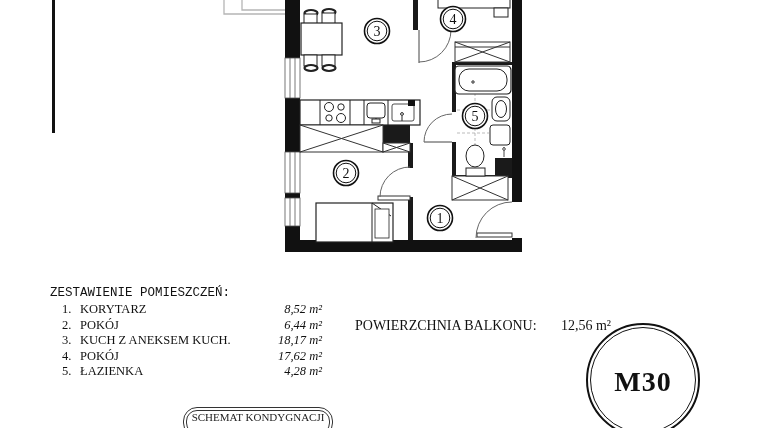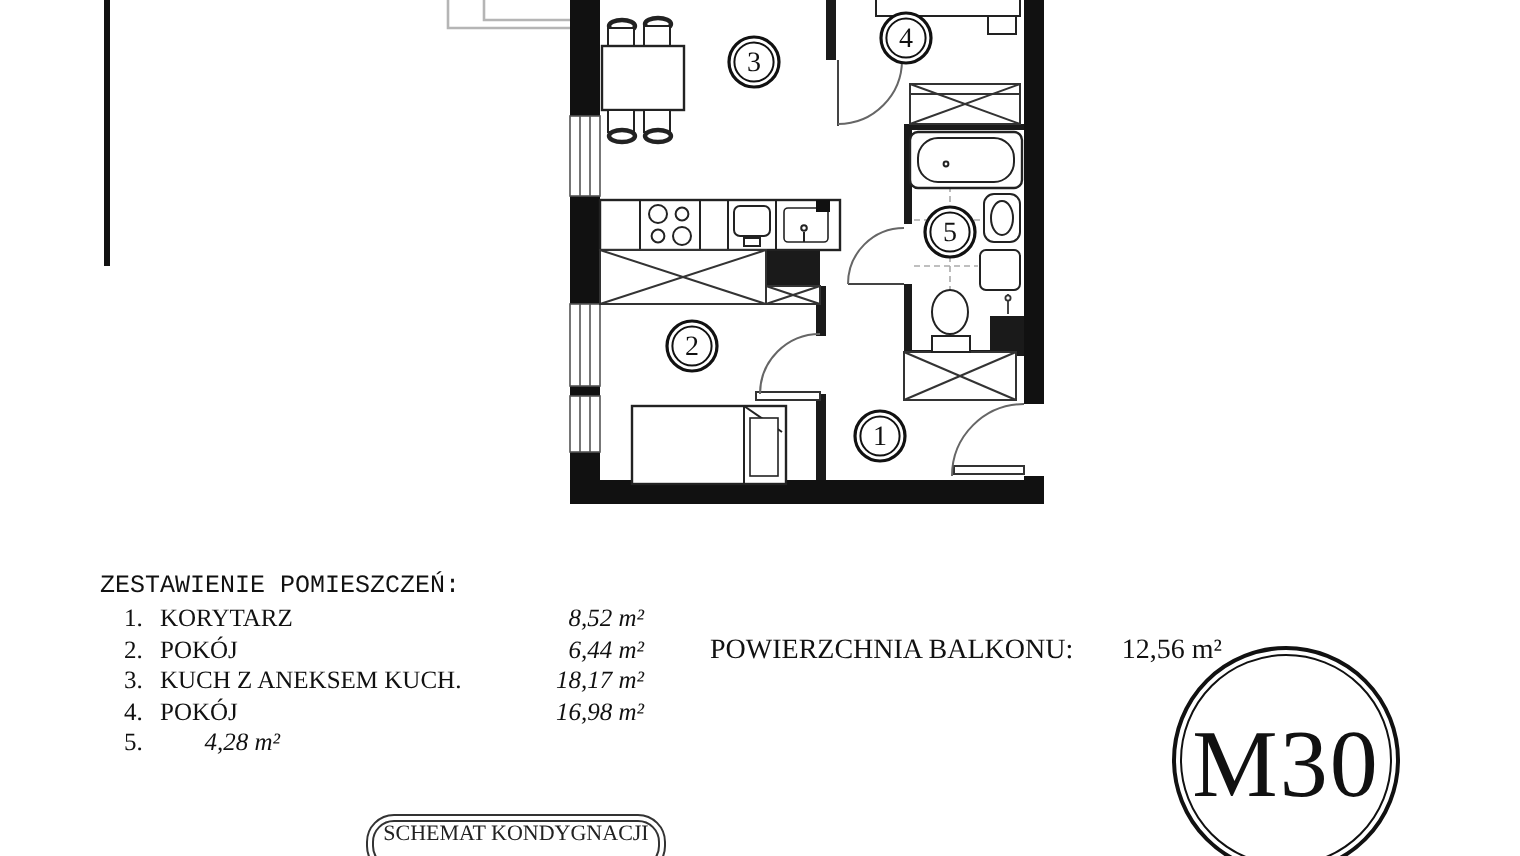--- a/index.html
+++ b/index.html
@@ -19,21 +19,21 @@
   .legend-row .area{min-width:60px;text-align:right;white-space:nowrap;font-style:italic;}
   
   .balcony-line{position:absolute;left:355px;top:286px;width:256px;display:flex;
     justify-content:space-between;font-size:14px;margin-top:32px;}
   
   .unit-badge{position:absolute;left:586px;top:323px;width:114px;height:114px;
     border:2px solid #111;border-radius:50%;box-sizing:border-box;}
   .unit-badge-inner{position:absolute;left:2px;top:2px;right:2px;bottom:2px;
     border:1.5px solid #111;border-radius:50%;
     display:flex;align-items:center;justify-content:center;}
-  .unit-badge-label{font-size:48px;font-weight:normal;letter-spacing:1px;transform:translateY(2px);}
+  .unit-badge-label{font-size:28px;font-weight:bold;letter-spacing:1px;transform:translateY(2px);}
   
   .schema-btn{position:absolute;left:183px;top:407px;width:150px;height:30px;
     border:1.5px solid #333;border-radius:14px;box-sizing:border-box;background:#fff;}
   .schema-btn-inner{position:absolute;left:2px;top:2px;right:2px;bottom:2px;
     border:1px solid #333;border-radius:11px;
     display:flex;align-items:flex-start;justify-content:center;}
   .schema-btn-label{font-size:11px;margin-top:0;white-space:nowrap;color:#222;}
 </style>
 </head>
 <body>
@@ -251,24 +251,25 @@
     <span class="area">6,44 m²</span>
   </div>
   <div class="legend-row">
     <span class="num">3.</span>
     <span class="name">KUCH Z ANEKSEM KUCH.</span>
     <span class="area">18,17 m²</span>
   </div>
   <div class="legend-row">
     <span class="num">4.</span>
     <span class="name">POKÓJ</span>
-    <span class="area">16,98 m²</span>
+    <span class="area">17,62 m²</span>
   </div>
   <div class="legend-row">
     <span class="num">5.</span>
+    <span class="name">ŁAZIENKA</span>
     <span class="area">4,28 m²</span>
   </div>
 </div>
 
 <div class="balcony-line">
   <span>POWIERZCHNIA BALKONU:</span>
   <span>12,56 m²</span>
 </div>
 
 <div class="unit-badge">

